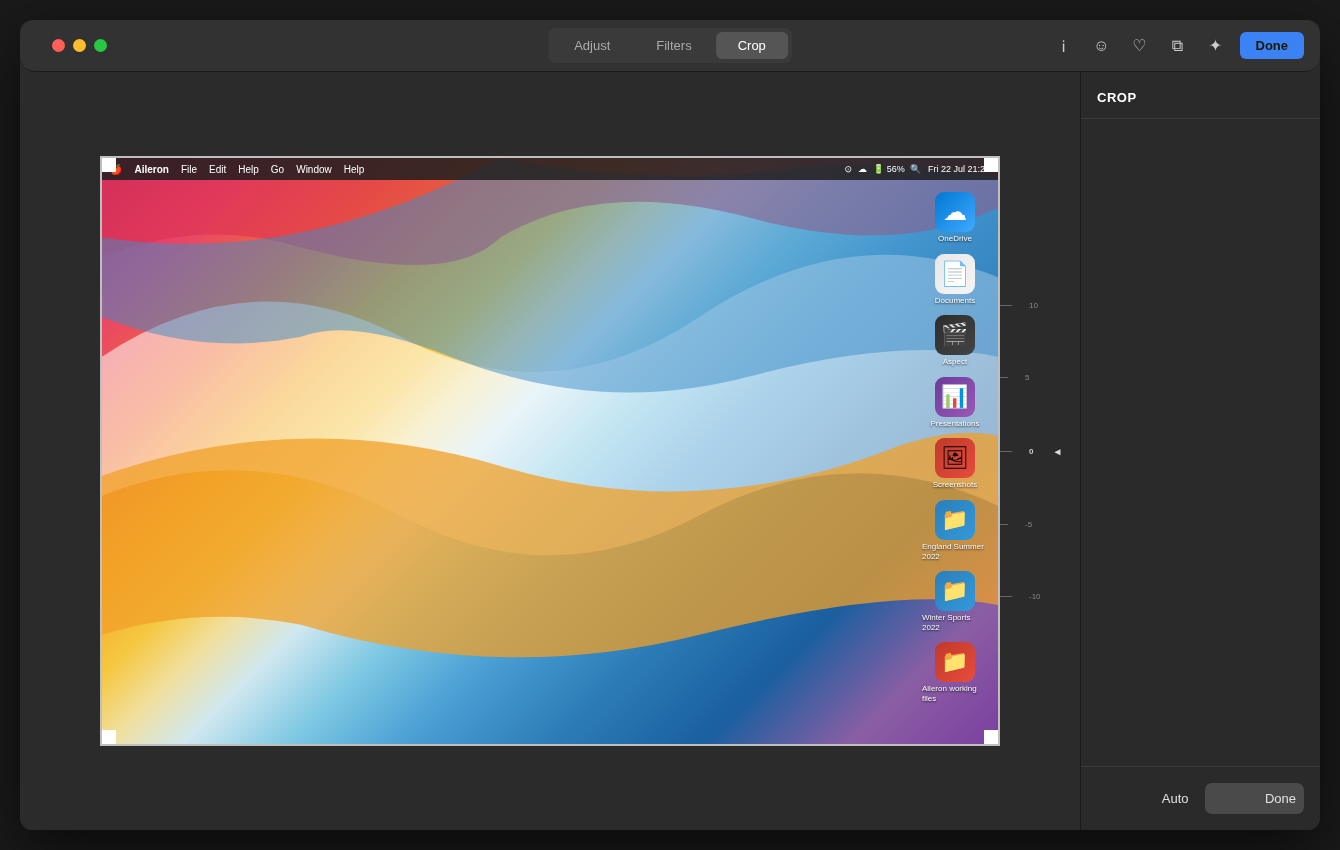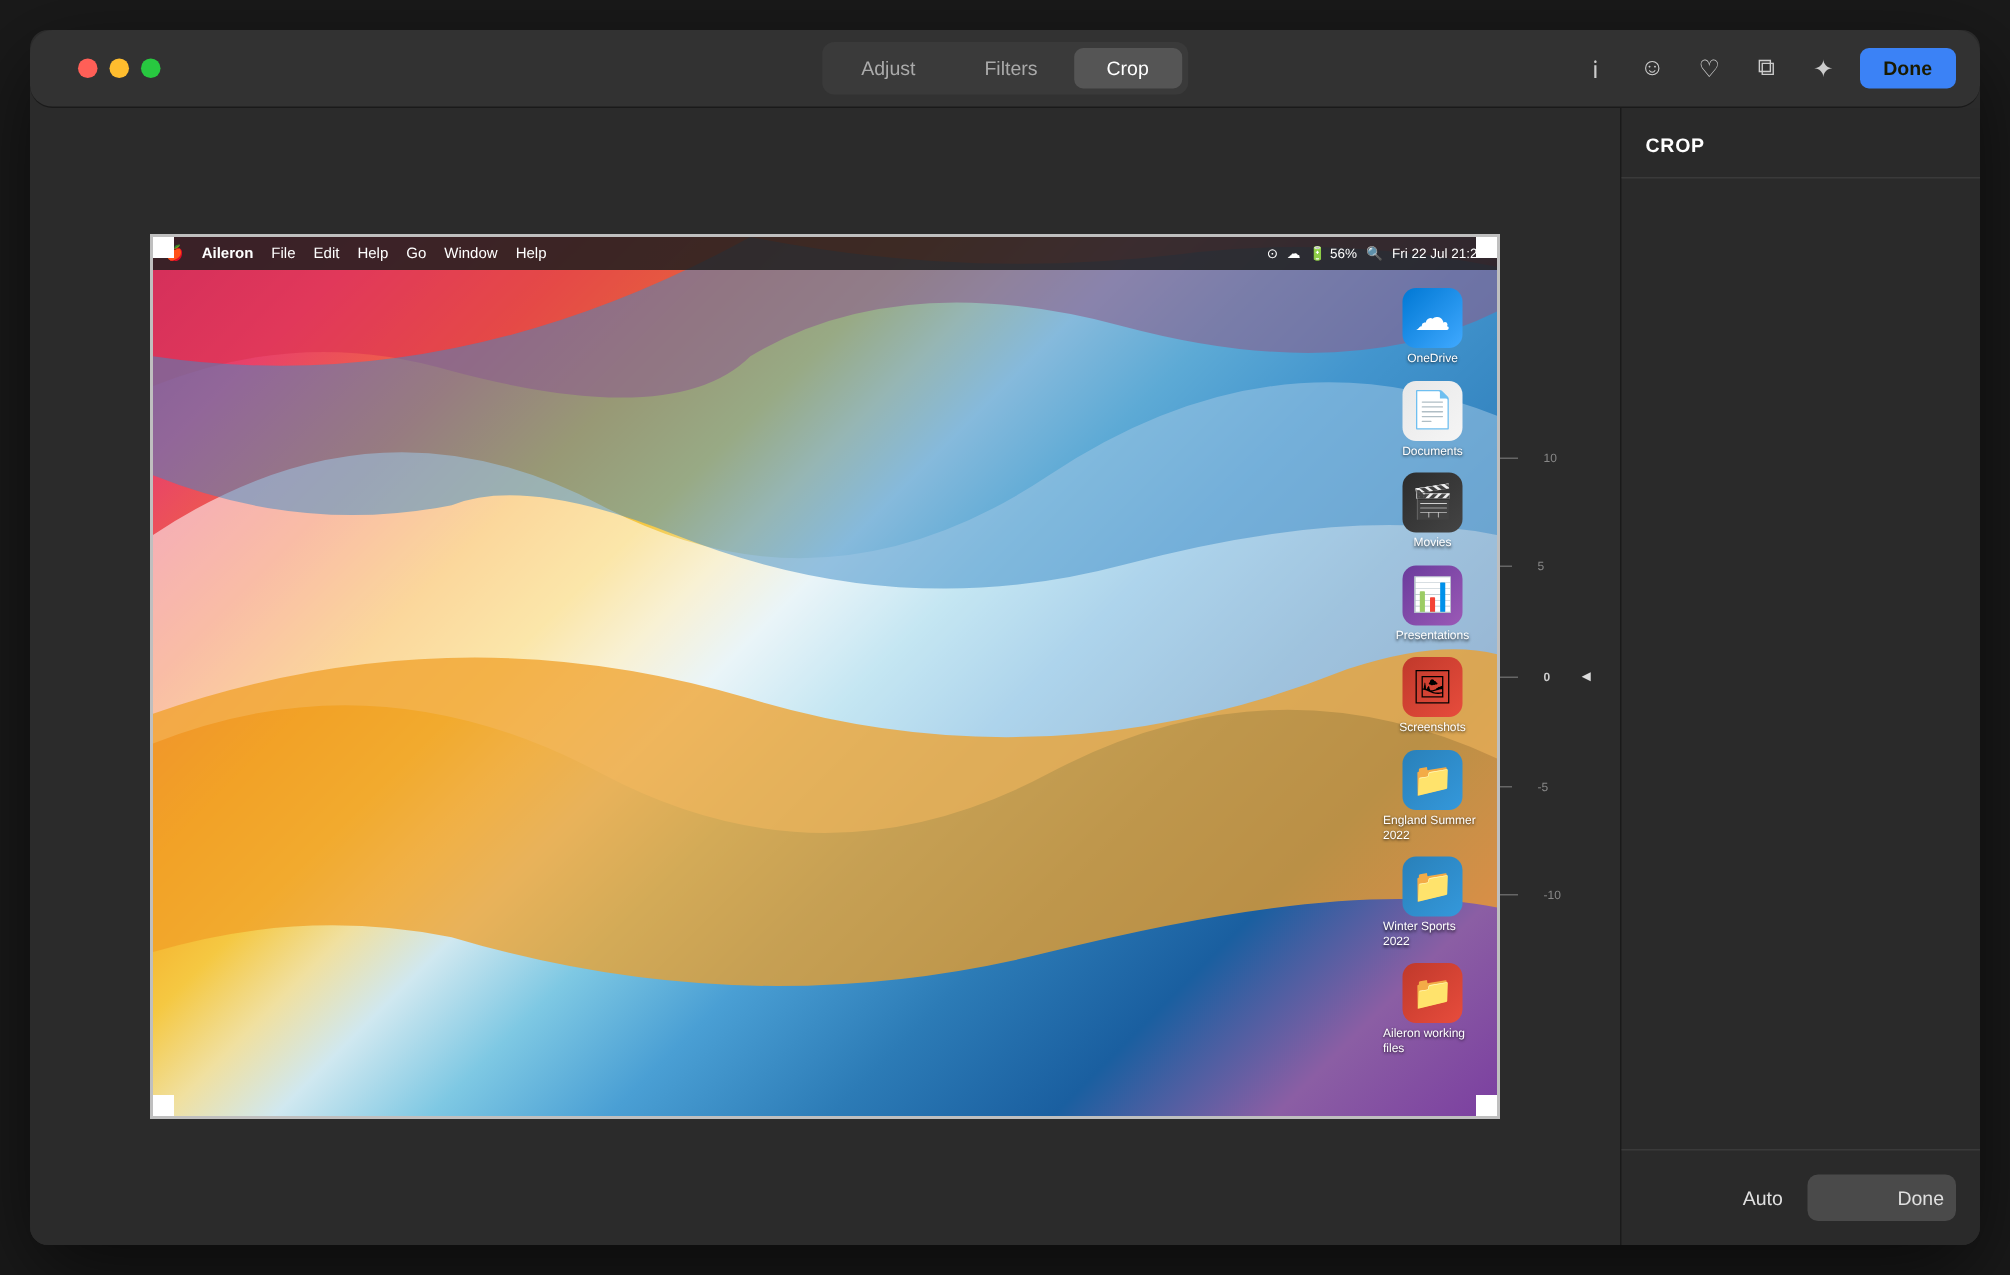--- a/index.html
+++ b/index.html
@@ -451,21 +451,21 @@
             <div class="desktop-icon">
               <div class="icon-img" style="background: linear-gradient(135deg,#e8e8e8,#f5f5f5);">
                 <span style="font-size:24px;">📄</span>
               </div>
               <span class="icon-label">Documents</span>
             </div>
             <div class="desktop-icon">
               <div class="icon-img" style="background: linear-gradient(135deg,#2c2c2c,#444);">
                 <span style="font-size:22px;">🎬</span>
               </div>
-              <span class="icon-label">Movies</span>
+              <span class="icon-label">Aspect</span>
             </div>
             <div class="desktop-icon">
               <div class="icon-img" style="background: linear-gradient(135deg,#6a3b9c,#9b59b6);">
                 <span style="font-size:22px;">📊</span>
               </div>
               <span class="icon-label">Presentations</span>
             </div>
             <div class="desktop-icon">
               <div class="icon-img" style="background: linear-gradient(135deg,#c0392b,#e74c3c);">
                 <span style="font-size:22px;">🖼</span>

